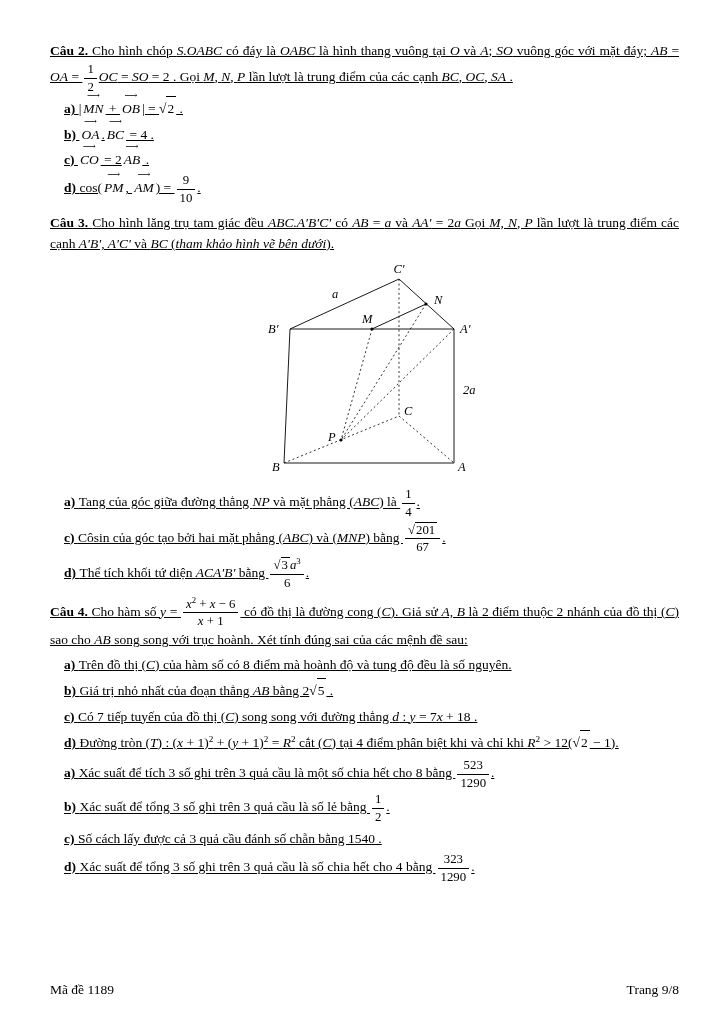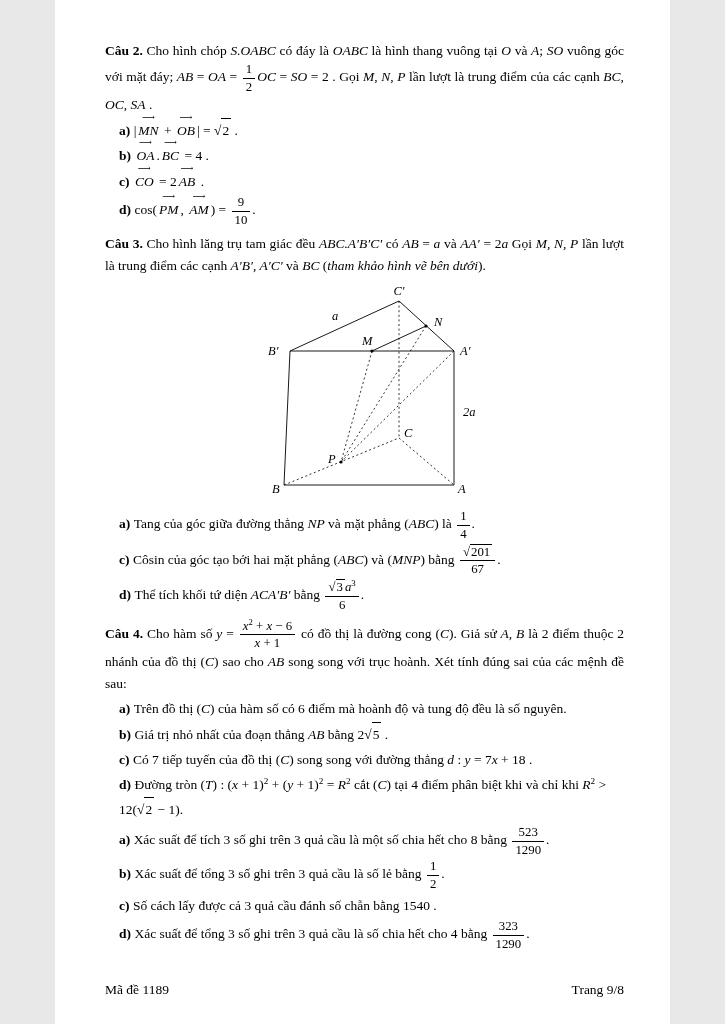--- a/index.html
+++ b/index.html
@@ -1,19 +1,19 @@
 <!DOCTYPE html>
 <html><head>
 <meta charset="utf-8">
 <style>
   html,body{margin:0;padding:0;background:#e8e8e8;}
   .page{
-    width:615px;height:1024px;margin:0 auto;background:#ffffff;position:relative;
+    width:725px;height:1024px;margin:0 auto;background:#ffffff;position:relative;
     font-family:"Liberation Serif","DejaVu Serif",serif;font-size:13.5px;color:#000;
-    box-sizing:border-box;padding:34px 46px 20px 50px;overflow:hidden;
+    box-sizing:border-box;padding:34px 46px 20px 50px;overflow:hidden;text-decoration:underline;
   }
   .q{margin-bottom:4px;}
   .q-intro{text-align:justify;line-height:1.62;margin-top:6px;}
   .q-label{font-weight:bold;}
   .item{margin:2px 0 2px 14px;line-height:1.72;}
   .item-label{font-weight:bold;}
   .mi{font-style:italic;}
   sup{font-size:0.68em;line-height:0;}
   .frac{display:inline-block;vertical-align:middle;text-align:center;margin:0 2px;line-height:1.15;font-size:0.95em;}
   .frac .num{display:block;padding:0 3px 1px 3px;border-bottom:1px solid #000;}
@@ -84,21 +84,21 @@
         <text x="194" y="210">A</text>
       </g>
     </svg>
   </div>
 <div class="item"><span class="item-label">a) </span><span>Tang của góc giữa đường thẳng </span><span class="mi">NP</span><span> và mặt phẳng (</span><span class="mi">ABC</span><span>) là </span><span class="frac"><span class="num"><span>1</span></span><span class="den"><span>4</span></span></span><span>.</span></div>
         <div class="item"><span class="item-label">c) </span><span>Côsin của góc tạo bởi hai mặt phẳng (</span><span class="mi">ABC</span><span>) và (</span><span class="mi">MNP</span><span>) bằng </span><span class="frac"><span class="num"><span class="sqrt"><span class="rad">√</span><span class="radbody"><span>201</span></span></span></span><span class="den"><span>67</span></span></span><span>.</span></div>
         <div class="item"><span class="item-label">d) </span><span>Thể tích khối tứ diện </span><span class="mi">ACA′B′</span><span> bằng </span><span class="frac"><span class="num"><span class="sqrt"><span class="rad">√</span><span class="radbody"><span>3</span></span></span><span class="mi">a</span><sup>3</sup></span><span class="den"><span>6</span></span></span><span>.</span></div>
       </div>
       <div class="q">
         <div class="q-intro"><span class="q-label">Câu 4. </span><span>Cho hàm số </span><span class="mi">y</span><span> = </span><span class="frac"><span class="num"><span class="mi">x</span><sup>2</sup><span> + </span><span class="mi">x</span><span> − 6</span></span><span class="den"><span class="mi">x</span><span> + 1</span></span></span><span> có đồ thị là đường cong (</span><span class="mi">C</span><span>). Giả sử </span><span class="mi">A, B</span><span> là 2 điểm thuộc 2 nhánh của đồ thị (</span><span class="mi">C</span><span>) sao cho </span><span class="mi">AB</span><span> song song với trục hoành. Xét tính đúng sai của các mệnh đề sau:</span></div>
-        <div class="item"><span class="item-label">a) </span><span>Trên đồ thị (</span><span class="mi">C</span><span>) của hàm số có 6 điểm mà hoành độ và tung độ đều là số nguyên.</span></div>
+        <div class="item"><span class="item-label">a) </span><span>Trên đồ thị (</span><span class="mi">C</span><span>) của hàm số có 8 điểm mà hoành độ và tung độ đều là số nguyên.</span></div>
         <div class="item"><span class="item-label">b) </span><span>Giá trị nhỏ nhất của đoạn thẳng </span><span class="mi">AB</span><span> bằng 2</span><span class="sqrt"><span class="rad">√</span><span class="radbody"><span>5</span></span></span><span> .</span></div>
         <div class="item"><span class="item-label">c) </span><span>Có 7 tiếp tuyến của đồ thị (</span><span class="mi">C</span><span>) song song với đường thẳng </span><span class="mi">d</span><span> : </span><span class="mi">y</span><span> = 7</span><span class="mi">x</span><span> + 18 .</span></div>
         <div class="item"><span class="item-label">d) </span><span>Đường tròn (</span><span class="mi">T</span><span>) : (</span><span class="mi">x</span><span> + 1)</span><sup>2</sup><span> + (</span><span class="mi">y</span><span> + 1)</span><sup>2</sup><span> = </span><span class="mi">R</span><sup>2</sup><span> cắt (</span><span class="mi">C</span><span>) tại 4 điểm phân biệt khi và chỉ khi </span><span class="mi">R</span><sup>2</sup><span> &gt; 12(</span><span class="sqrt"><span class="rad">√</span><span class="radbody"><span>2</span></span></span><span> − 1).</span></div>
       </div>
       <div class="q">
         <div class="item"><span class="item-label">a) </span><span>Xác suất để tích 3 số ghi trên 3 quả cầu là một số chia hết cho 8 bằng </span><span class="frac"><span class="num"><span>523</span></span><span class="den"><span>1290</span></span></span><span>.</span></div>
         <div class="item"><span class="item-label">b) </span><span>Xác suất để tổng 3 số ghi trên 3 quả cầu là số lẻ bằng </span><span class="frac"><span class="num"><span>1</span></span><span class="den"><span>2</span></span></span><span>.</span></div>
         <div class="item"><span class="item-label">c) </span><span>Số cách lấy được cả 3 quả cầu đánh số chẵn bằng 1540 .</span></div>
         <div class="item"><span class="item-label">d) </span><span>Xác suất để tổng 3 số ghi trên 3 quả cầu là số chia hết cho 4 bằng </span><span class="frac"><span class="num"><span>323</span></span><span class="den"><span>1290</span></span></span><span>.</span></div>
       </div>

